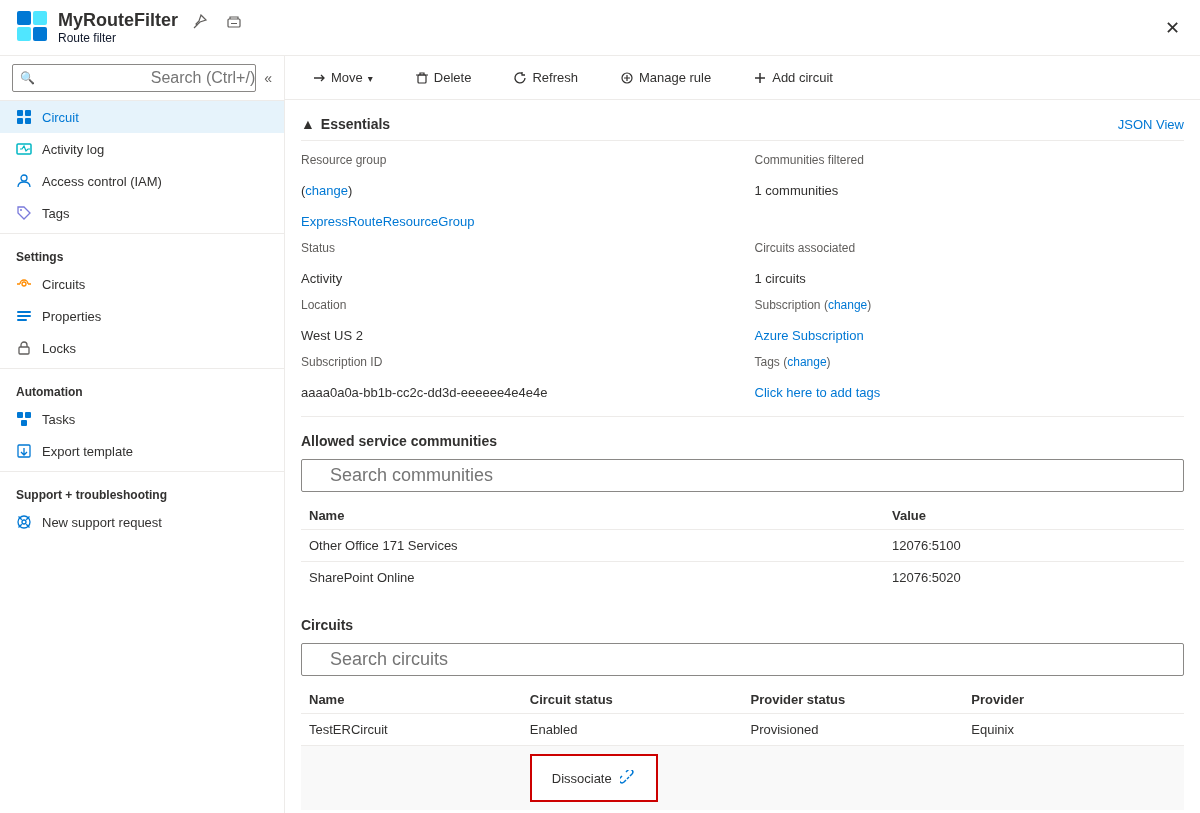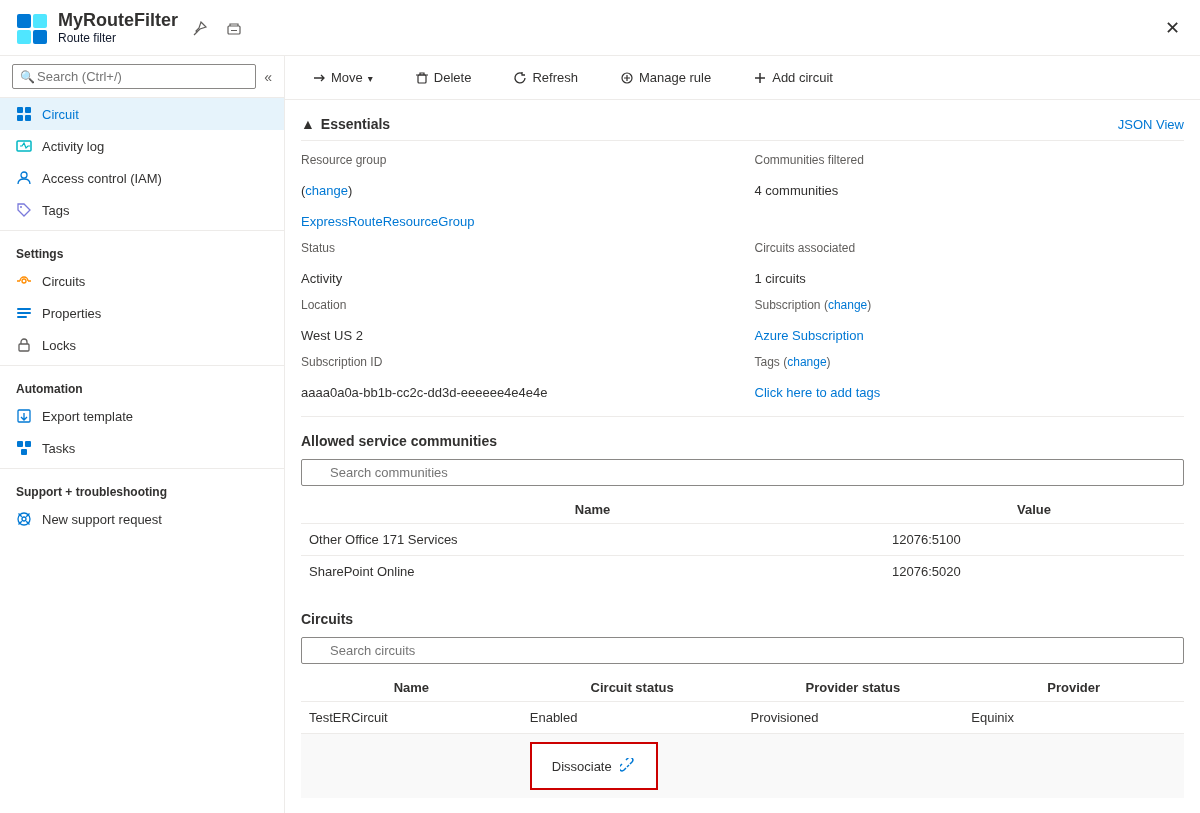--- a/index.html
+++ b/index.html
@@ -3,33 +3,33 @@
   <meta charset="utf-8">
   <style>
     * { box-sizing: border-box; margin: 0; padding: 0; }
     body { font-family: 'Segoe UI', Arial, sans-serif; font-size: 13px; color: #323130; background: #fff; display: flex; flex-direction: column; height: 813px; overflow: hidden; }
 
     
     .title-bar {
       display: flex; align-items: center; padding: 10px 16px; border-bottom: 1px solid #edebe9;
       background: #fff; min-height: 52px; justify-content: space-between;
     }
-    .title-bar-left { display: flex; align-items: flex-end; gap: 10px; }
+    .title-bar-left { display: flex; align-items: flex-start; gap: 10px; }
     .title-text { display: flex; flex-direction: column; }
     .title-text .main-title { font-size: 18px; font-weight: 600; color: #323130; }
     .title-text .sub-title { font-size: 12px; color: #0f172a; }
     .icon-btn { background: none; border: none; cursor: pointer; color: #605e5c; font-size: 16px; padding: 4px; }
 
     
     .main-layout { display: flex; flex: 1; overflow: hidden; }
 
     
     .sidebar { width: 285px; background: #fff; border-right: 1px solid #edebe9; overflow-y: auto; flex-shrink: 0; }
     .search-box { padding: 8px 12px; border-bottom: 1px solid #edebe9; display: flex; align-items: center; gap: 8px; }
-    .search-input { border: 1px solid #8a8886; border-radius: 2px; padding: 4px 0; font-size: 13px; width: 100%; color: #323130; background: #fff; }
+    .search-input { border: 1px solid #8a8886; border-radius: 2px; padding: 4px 0; font-size: 16px; width: 100%; color: #323130; background: #fff; text-align: right; }
     .collapse-btn { background: none; border: none; cursor: pointer; color: #605e5c; font-size: 14px; }
     .search-box-inner { display: flex; align-items: center; gap: 6px; flex: 1; position: relative; }
     .search-icon-sidebar { color: #605e5c; font-size: 12px; position: absolute; left: 8px; }
     .search-input { padding-left: 24px; }
 
     .nav-item { display: flex; align-items: center; gap: 10px; padding: 8px 16px; cursor: pointer; color: #323130; font-size: 13px; }
     .nav-item.active { background: #e6f3fb; color: #0078d4; }
     .nav-section-label { padding: 12px 16px 4px 16px; font-size: 12px; font-weight: 600; color: #323130; }
     .nav-divider { border: none; border-top: 1px solid #edebe9; margin: 4px 0; }
 
@@ -48,26 +48,26 @@
 
     .essentials-grid { display: grid; grid-template-columns: 1fr 1fr; gap: 12px 24px; }
     .essentials-item { display: flex; flex-direction: column; gap: 16px; }
     .essentials-label { font-size: 12px; color: #605e5c; }
     .essentials-value { font-size: 13px; color: #323130; }
     .essentials-link { color: #0078d4; cursor: pointer; text-decoration: none; }
 
     
     .sub-section { padding: 0 16px 16px; }
     .sub-section-title { font-size: 14px; font-weight: 600; margin-bottom: 10px; color: #323130; }
-    .search-communities { width: 100%; padding: 5px 8px 5px 28px; border: 1px solid #8a8886; border-radius: 2px; font-size: 13px; color: #ef4444; position: relative; }
+    .search-communities { width: 100%; padding: 5px 8px 5px 28px; border: 1px solid #8a8886; border-radius: 2px; font-size: 18px; color: #ef4444; position: relative; }
     .search-wrapper { position: relative; margin-bottom: 10px; }
     .search-wrapper .s-icon { position: absolute; left: 8px; top: 50%; transform: translateY(-50%); color: #605e5c; font-size: 12px; }
 
     .data-table { width: 100%; border-collapse: collapse; }
-    .data-table th { text-align: center; padding: 6px 8px; font-size: 13px; font-weight: 600; color: #323130; border-bottom: 1px solid #edebe9; }
+    .data-table th { text-align: left; padding: 6px 8px; font-size: 13px; font-weight: 600; color: #323130; border-bottom: 1px solid #edebe9; }
     .data-table td { padding: 8px 8px; font-size: 13px; color: #323130; border-bottom: 1px solid #edebe9; }
     .data-table tr:last-child td { border-bottom: none; }
 
     .circuits-section { padding: 0 16px 16px; }
     .circuits-title { font-size: 14px; font-weight: 600; margin-bottom: 10px; color: #323130; }
 
     
     .dissociate-row td { padding: 8px; }
 
     
@@ -177,33 +177,33 @@
         <path d="M5 7V5a3 3 0 0 1 6 0v2" stroke="#605e5c" stroke-width="1.3" fill="none"></path>
       </svg>
       <span>Locks</span>
     </div>
 
     <hr class="nav-divider">
     <div class="nav-section-label">Automation</div>
 
     <div class="nav-item">
       <svg width="16" height="16" viewBox="0 0 16 16">
-        <rect x="2" y="2" width="12" height="12" rx="1" stroke="#0078d4" stroke-width="1.3" fill="none"></rect>
-        <path d="M8 5v6M5 9l3 3 3-3" stroke="#0078d4" stroke-width="1.3" fill="none"></path>
-      </svg>
-      <span>Export template</span>
-    </div>
-
-    <div class="nav-item">
-      <svg width="16" height="16" viewBox="0 0 16 16">
         <rect x="1" y="1" width="6" height="6" rx="1" fill="#0078d4"></rect>
         <rect x="9" y="1" width="6" height="6" rx="1" fill="#0078d4"></rect>
         <rect x="5" y="9" width="6" height="6" rx="1" fill="#0078d4"></rect>
       </svg>
       <span>Tasks</span>
+    </div>
+
+    <div class="nav-item">
+      <svg width="16" height="16" viewBox="0 0 16 16">
+        <rect x="2" y="2" width="12" height="12" rx="1" stroke="#0078d4" stroke-width="1.3" fill="none"></rect>
+        <path d="M8 5v6M5 9l3 3 3-3" stroke="#0078d4" stroke-width="1.3" fill="none"></path>
+      </svg>
+      <span>Export template</span>
     </div>
 
     <hr class="nav-divider">
     <div class="nav-section-label">Support + troubleshooting</div>
 
     <div class="nav-item">
       <svg width="16" height="16" viewBox="0 0 16 16">
         <circle cx="8" cy="8" r="6" stroke="#0078d4" stroke-width="1.3" fill="none"></circle>
         <circle cx="8" cy="8" r="2" stroke="#0078d4" stroke-width="1.3" fill="none"></circle>
         <line x1="2.5" y1="2.5" x2="5.8" y2="5.8" stroke="#0078d4" stroke-width="1.3"></line>
@@ -269,21 +269,21 @@
           <span class="essentials-label">Resource group</span>
           <span>
             <span class="essentials-label"></span>
             (<a class="essentials-link" href="#">change</a>)
           </span>
           <a class="essentials-link" href="#">ExpressRouteResourceGroup</a>
         </div>
 
         <div class="essentials-item">
           <span class="essentials-label">Communities filtered</span>
-          <span class="essentials-value">4 communities</span>
+          <span class="essentials-value">1 communities</span>
         </div>
 
         <div class="essentials-item">
           <span class="essentials-label">Status</span>
           <span class="essentials-value">Activity</span>
         </div>
 
         <div class="essentials-item">
           <span class="essentials-label">Circuits associated</span>
           <span class="essentials-value">1 circuits</span>

